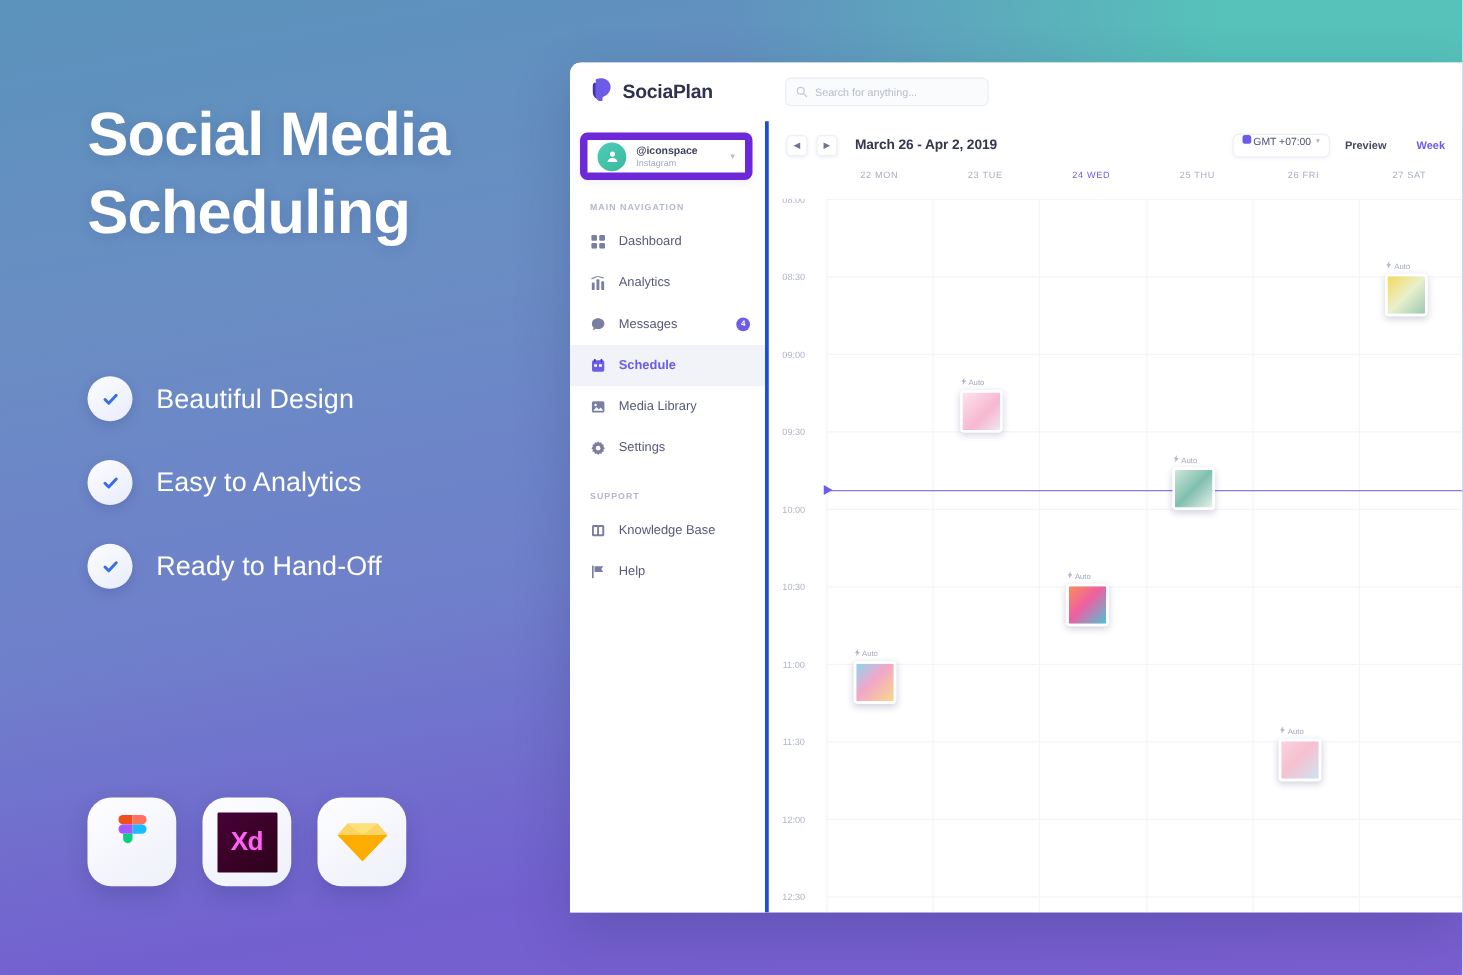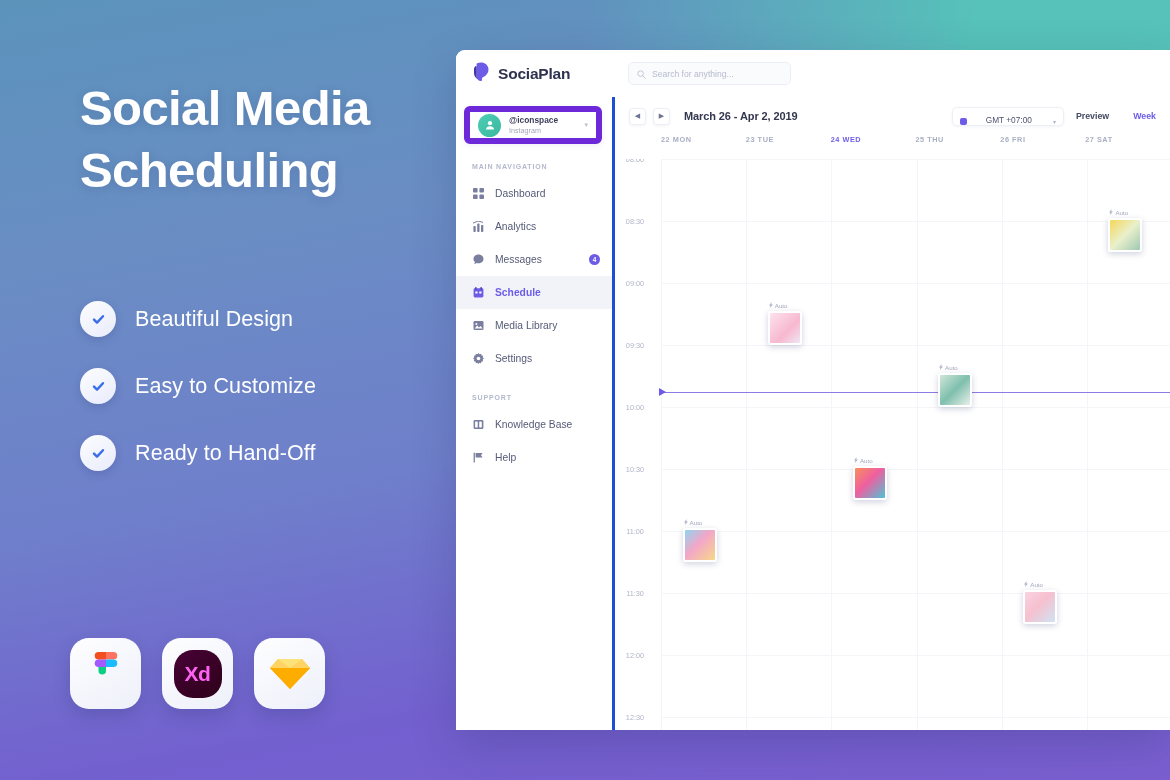--- a/index.html
+++ b/index.html
@@ -13,21 +13,21 @@
   
   #promo-bg {
     position:absolute; inset:0;
     background:
       radial-gradient(circle at 100% 0%, #56c2b9 0%, #56c2b9 14%, rgba(86,194,185,0) 42%),
       linear-gradient(170deg, #5b93bb 0%, #6a8dc4 28%, #6f7fcb 55%, #7360cf 80%, #7b5fd1 100%);
   }
 
   
   #promo {
-    position:absolute; left:10px; top:0; width:456px; height:780px;
+    position:absolute; left:0; top:0; width:456px; height:780px;
     padding:78px 0 0 70px;
     color:#fff;
   }
   #promo-title {
     font-size:49px; line-height:1.26; font-weight:bold;
     letter-spacing:-0.6px;
     text-shadow:0 2px 10px rgba(40,50,110,.18);
   }
   #features { margin-top:100px; }
   .feature { display:flex; align-items:center; margin-bottom:31px; }
@@ -43,21 +43,21 @@
 
   
   #app-icons { position:absolute; left:70px; top:638px; display:flex; gap:21px; }
   .app-icon {
     width:71px; height:71px; border-radius:19px;
     background:linear-gradient(150deg,#fefeff 0%,#eef0fa 100%);
     box-shadow:0 7px 17px rgba(35,45,100,.22);
     display:flex; align-items:center; justify-content:center;
   }
   .xd-tile {
-    width:48px; height:48px; border-radius:19px;
+    width:48px; height:48px; border-radius:1px;
     background:linear-gradient(140deg,#470137 0%,#2e0219 100%);
     display:flex; align-items:center; justify-content:center;
     color:#ff61f6; font-size:21px; font-weight:bold; letter-spacing:-.5px;
   }
 
   
   #app-window {
     position:absolute; left:456px; top:50px; width:714px; height:680px;
     background:#ffffff;
     border-top-left-radius:9px;
@@ -120,31 +120,31 @@
     width:17px; height:17px; border-radius:4px; background:#fff;
     border:1px solid #eef0f6; box-shadow:0 1px 3px rgba(40,50,110,.07);
     display:flex; align-items:center; justify-content:center;
     color:#6d7391; font-size:7px; margin-right:7px;
   }
   #date-range { font-size:11px; font-weight:bold; color:#33374f; margin-left:7px; letter-spacing:-.1px; }
   #cal-tools { margin-left:auto; display:flex; align-items:center; padding-right:2px; }
   #tz-select {
     height:19px; border-radius:5px; background:#fff; border:1px solid #eef0f6;
     box-shadow:0 1px 3px rgba(40,50,110,.06);
-    display:flex; align-items:flex-end; gap:19px; padding:0 7px;
+    display:flex; align-items:flex-start; gap:2px; padding:0 7px;
     font-size:8.3px; color:#4e5371;
   }
   .tz-swatch { width:7px; height:7px; border-radius:2px; background:#6c5ce7; }
   #tz-caret { color:#aeb3c7; font-size:6px; margin-left:2px; }
   .tool-btn { font-size:8.8px; font-weight:bold; color:#444960; padding:0 12px; }
   .tool-btn.accent { color:#6c5ce7; }
 
   #day-row { height:24px; display:flex; padding-left:46px; }
   .day-cell {
-    flex:1; font-size:7.3px; font-weight:bold;
+    flex:1; text-align:center; font-size:7.3px; font-weight:normal;
     letter-spacing:.55px; color:#a9aec2;
   }
   .day-cell.today { color:#6c5ce7; }
 
   #grid-wrap { flex:1; position:relative; overflow:hidden; }
   #grid { position:relative; height:100%; }
   .time-row { height:31px; position:relative; }
   .time-label {
     position:absolute; left:0; top:-4px; width:40px; text-align:center;
     font-size:7.3px; color:#b0b5c8;
@@ -191,21 +191,21 @@
           </svg>
       </span>
       <span class="feature-label">Beautiful Design</span>
     </div>
     <div class="feature">
       <span class="check-circle">
         <svg width="17" height="17" viewBox="0 0 17 17">
             <path d="M4 8.6 L7 11.6 L13 5.2" stroke="#3a6ee8" stroke-width="2.4" fill="none" stroke-linecap="round" stroke-linejoin="round"></path>
           </svg>
       </span>
-      <span class="feature-label">Easy to Customize</span>
+      <span class="feature-label">Easy to Analytics</span>
     </div>
     <div class="feature">
       <span class="check-circle">
         <svg width="17" height="17" viewBox="0 0 17 17">
             <path d="M4 8.6 L7 11.6 L13 5.2" stroke="#3a6ee8" stroke-width="2.4" fill="none" stroke-linecap="round" stroke-linejoin="round"></path>
           </svg>
       </span>
       <span class="feature-label">Ready to Hand-Off</span>
     </div>
   </div>

